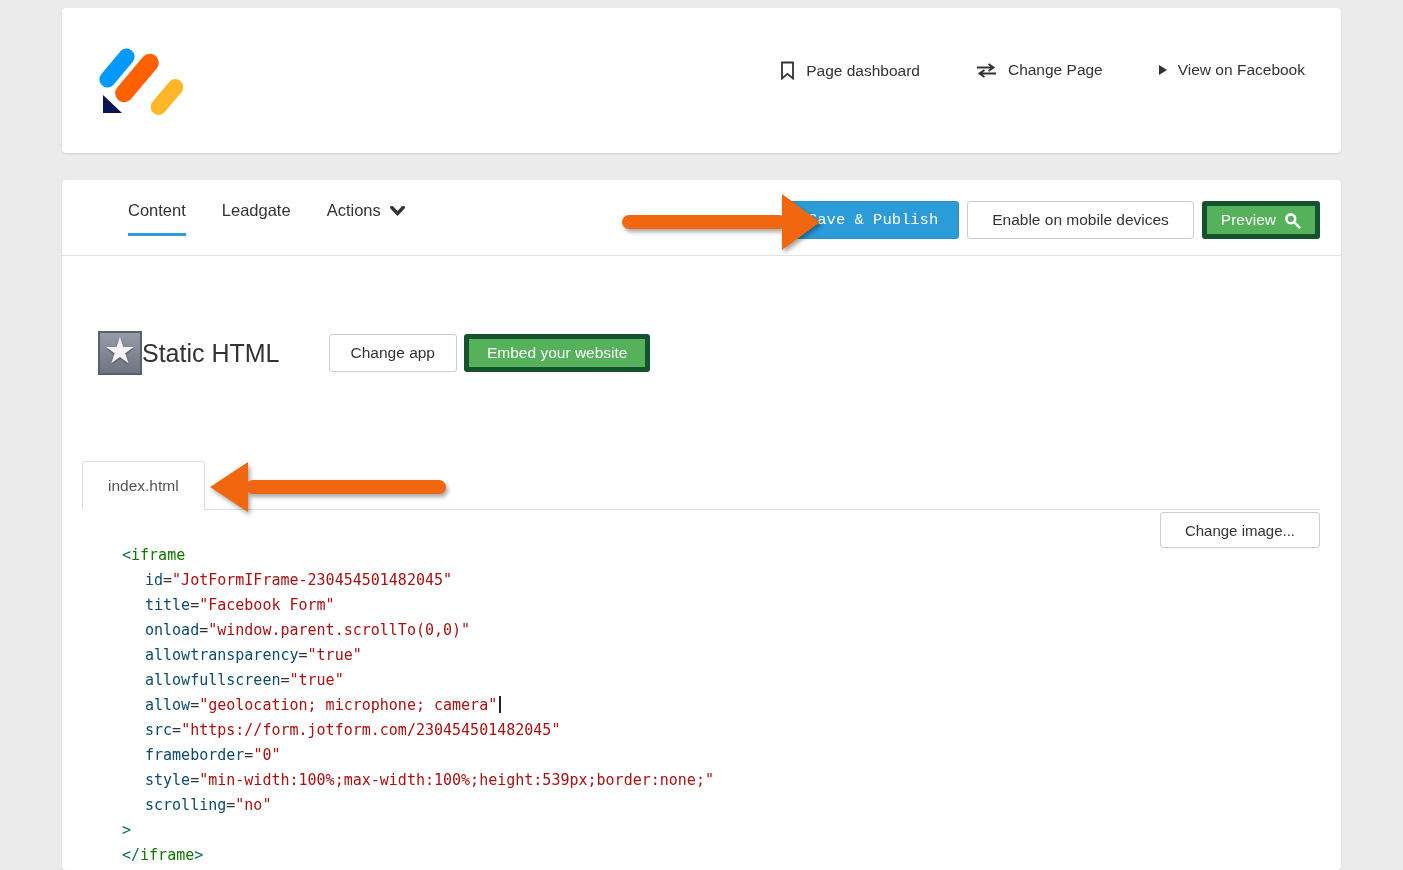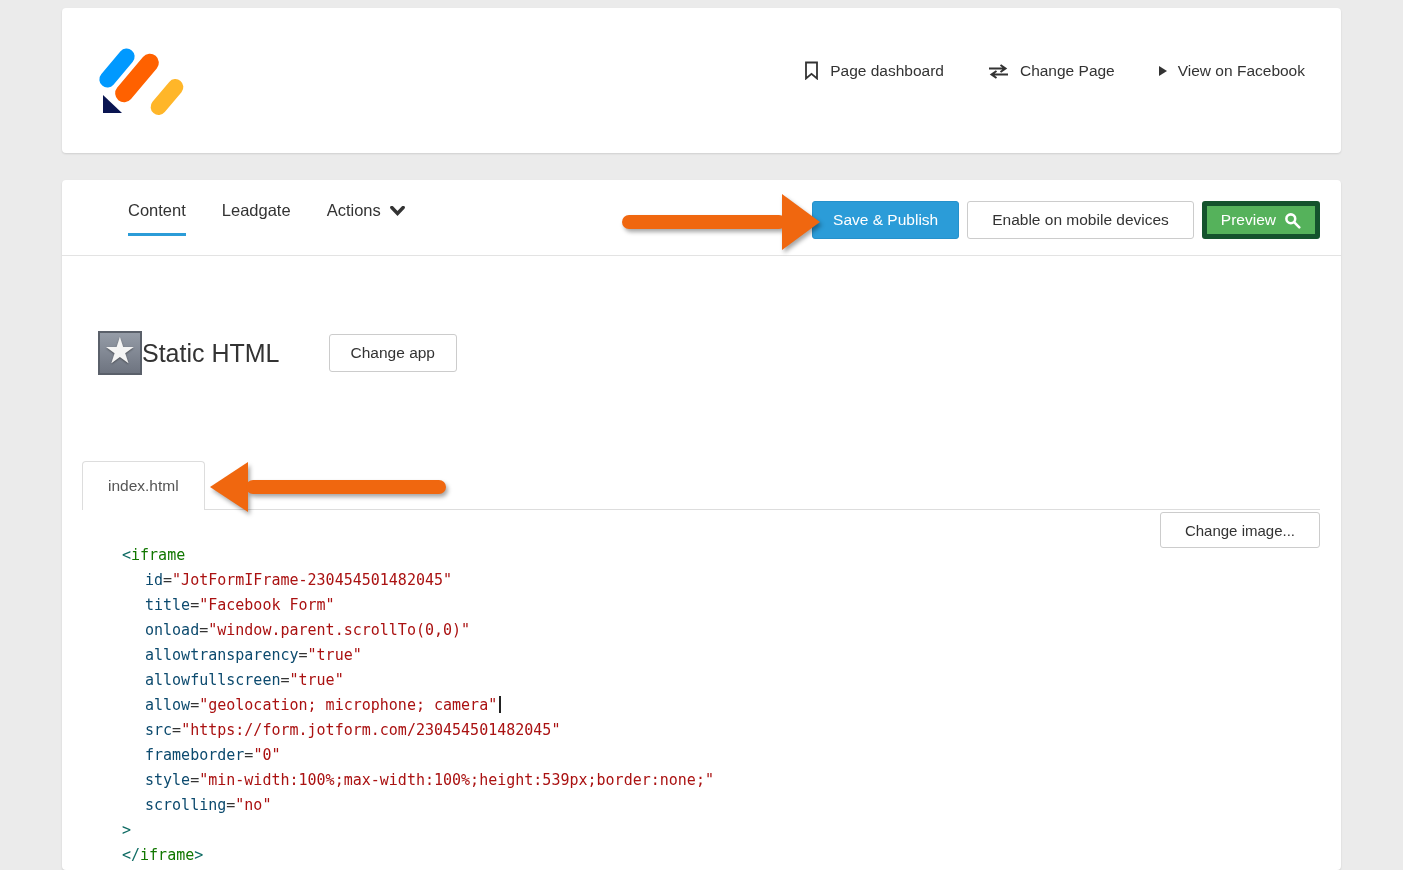--- a/index.html
+++ b/index.html
@@ -19,32 +19,32 @@
   }
   
   .header-card { left:62px; top:8px; width:1279px; height:145px; }
   .logo { position:absolute; left:32px; top:32px; width:88px; height:80px; cursor:pointer; }
   .logo .bar { position:absolute; border-radius:9px; transform:rotate(-50deg); }
   .logo .bar-blue   { left:0px;  top:20px; width:46px; height:16px; background:#0099ff; }
   .logo .bar-orange { left:14px; top:29px; width:58px; height:18px; background:#ff6100; }
   .logo .bar-yellow { left:52px; top:49px; width:42px; height:16px; background:#ffb629; }
   .logo .tri-navy { position:absolute; left:9px; top:55px; width:19px; height:18px;
     background:#0a1551; clip-path:polygon(0 0, 100% 100%, 0 100%); }
-  .top-nav { position:absolute; right:36px; top:53px; display:flex; align-items:flex-end; gap:44px; }
+  .top-nav { position:absolute; right:36px; top:53px; display:flex; align-items:flex-start; gap:56px; }
   .top-nav-item { display:flex; align-items:center; gap:11px; font-size:15.5px; color:#333; cursor:pointer; }
   .tri-right { width:0; height:0; border-top:5px solid transparent; border-bottom:5px solid transparent; border-left:8px solid #333; }
   
   .main-card { left:62px; top:180px; width:1279px; height:690px; border-radius:4px; }
   .tabs-row { position:absolute; left:0; right:0; top:0; height:76px; border-bottom:1px solid #e3e3e3; }
   .tabs { position:absolute; left:34px; top:21px; display:flex; gap:36px; }
   .tab { font-size:16.5px; color:#333; padding-bottom:13px; border-bottom:3px solid transparent; cursor:pointer; display:flex; align-items:flex-start; gap:9px; }
   .tab.active { border-bottom-color:#2b9cd8;margin-left:32px; }
   .toolbar-actions { position:absolute; top:21px; right:21px; display:flex; gap:8px; }
   .btn { height:38px; display:flex; align-items:center; justify-content:center; font-size:15.5px; border-radius:3px; cursor:pointer; white-space:nowrap; }
-  .btn-primary { background:#2b9cd8; border:1px solid #2591cb; color:#fff; padding:12px 20px; }
+  .btn-primary { background:#2b9cd8; border:1px solid #2591cb; color:#fff; padding:12px 20px;font-family:Liberation Mono, monospace; }
   .btn-default { background:#fff; border:1px solid #ccc; color:#333; padding:0 24px; }
   .btn-success { background:#55b25b; border:5px solid #14532d; color:#fff; padding:0 14px; gap:8px; }
   
   .arrow { position:absolute; filter:drop-shadow(2px 3px 2px rgba(0,0,0,0.35)); }
   .arrow .shaft { position:absolute; background:#f0670f; height:14px; border-radius:7px; }
   .arrow-save { left:560px; top:14px; width:198px; height:56px; }
   .arrow-save .shaft { left:0; top:21px; width:164px; }
   .arrow-save .head { position:absolute; left:160px; top:0; width:0; height:0;
     border-top:28px solid transparent; border-bottom:28px solid transparent; border-left:38px solid #f0670f; }
   .arrow-tab { left:148px; top:282px; width:236px; height:50px; }
@@ -149,20 +149,21 @@
         <div class="head"></div>
     </div>
   </div>
 
   <div class="app-row">
     <div class="star-box">
       <span class="star">★</span>
     </div>
     <div class="app-title">Static HTML</div>
     <div class="btn btn-default">Change app</div>
+    <div class="btn btn-success">Embed your website</div>
   </div>
 
   <div class="file-row">
     <div class="file-tab">index.html</div>
   </div>
 
   <div class="arrow arrow-tab">
     <div class="head"></div>
       <div class="shaft"></div>
   </div>

